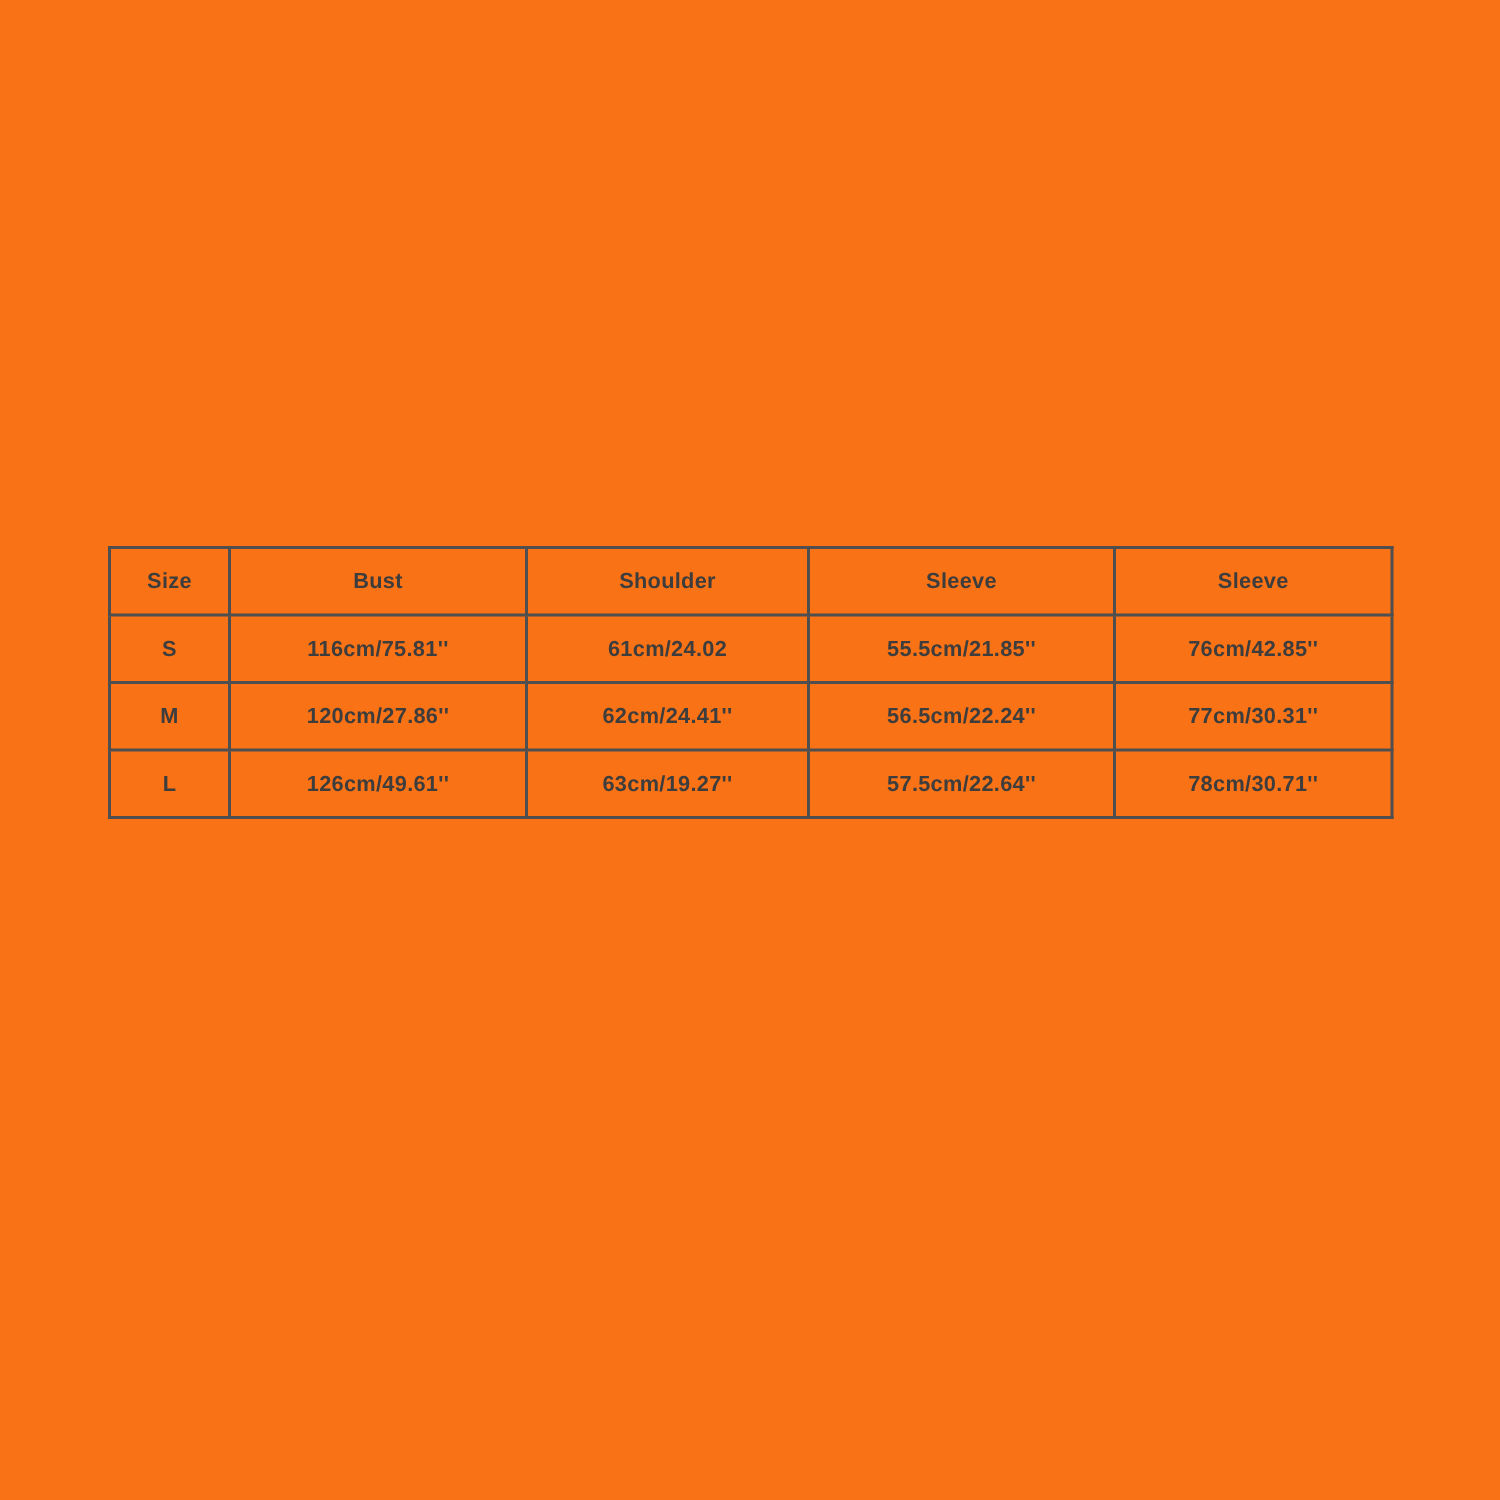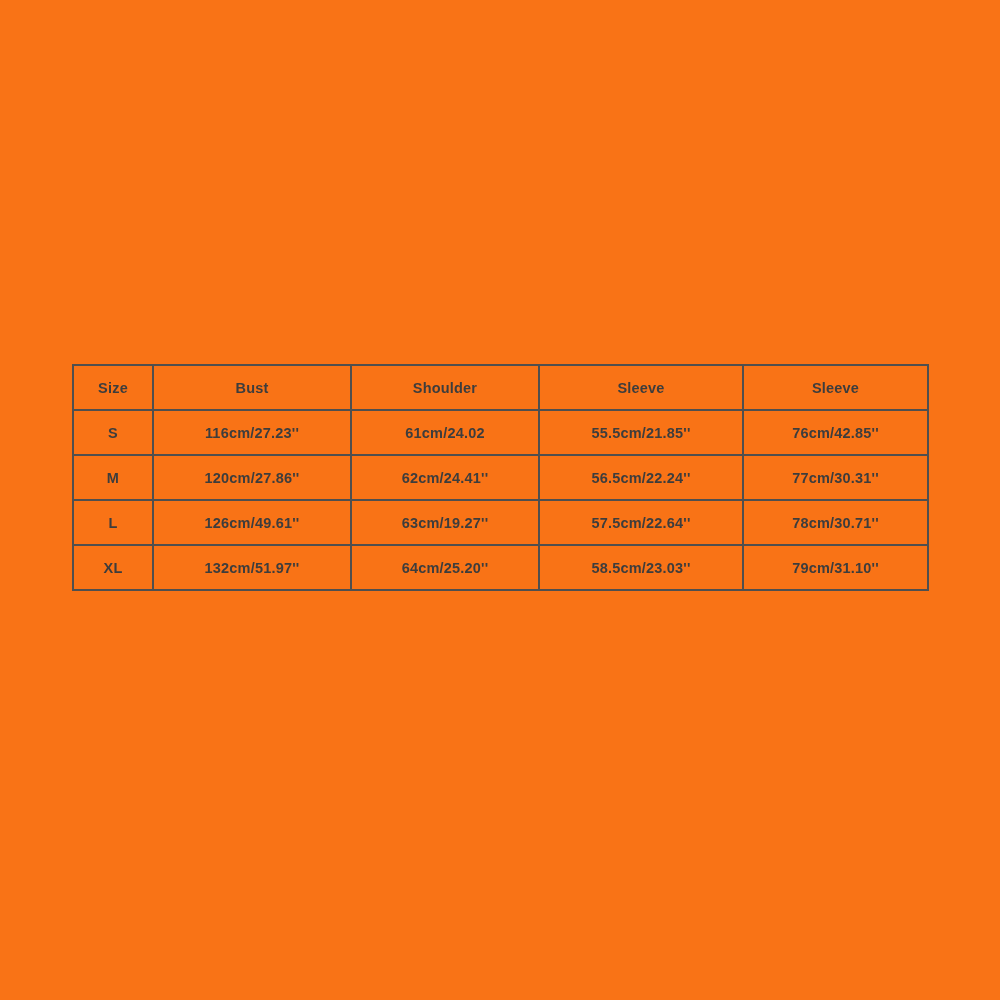--- a/index.html
+++ b/index.html
@@ -60,42 +60,35 @@
         <th>Size</th>
         <th>Bust</th>
         <th>Shoulder</th>
         <th>Sleeve</th>
         <th>Sleeve</th>
       </tr>
     </thead>
     <tbody>
       <tr>
         <td>S</td>
-        <td>116cm/27.23''</td>
+        <td>116cm/75.81''</td>
         <td>61cm/24.02</td>
         <td>55.5cm/21.85''</td>
         <td>76cm/42.85''</td>
       </tr>
       <tr>
         <td>M</td>
         <td>120cm/27.86''</td>
         <td>62cm/24.41''</td>
         <td>56.5cm/22.24''</td>
         <td>77cm/30.31''</td>
       </tr>
       <tr>
         <td>L</td>
         <td>126cm/49.61''</td>
         <td>63cm/19.27''</td>
         <td>57.5cm/22.64''</td>
         <td>78cm/30.71''</td>
       </tr>
-      <tr>
-        <td>XL</td>
-        <td>132cm/51.97''</td>
-        <td>64cm/25.20''</td>
-        <td>58.5cm/23.03''</td>
-        <td>79cm/31.10''</td>
-      </tr>
     </tbody>
   </table>
 
 </div>
 
 </body></html>

